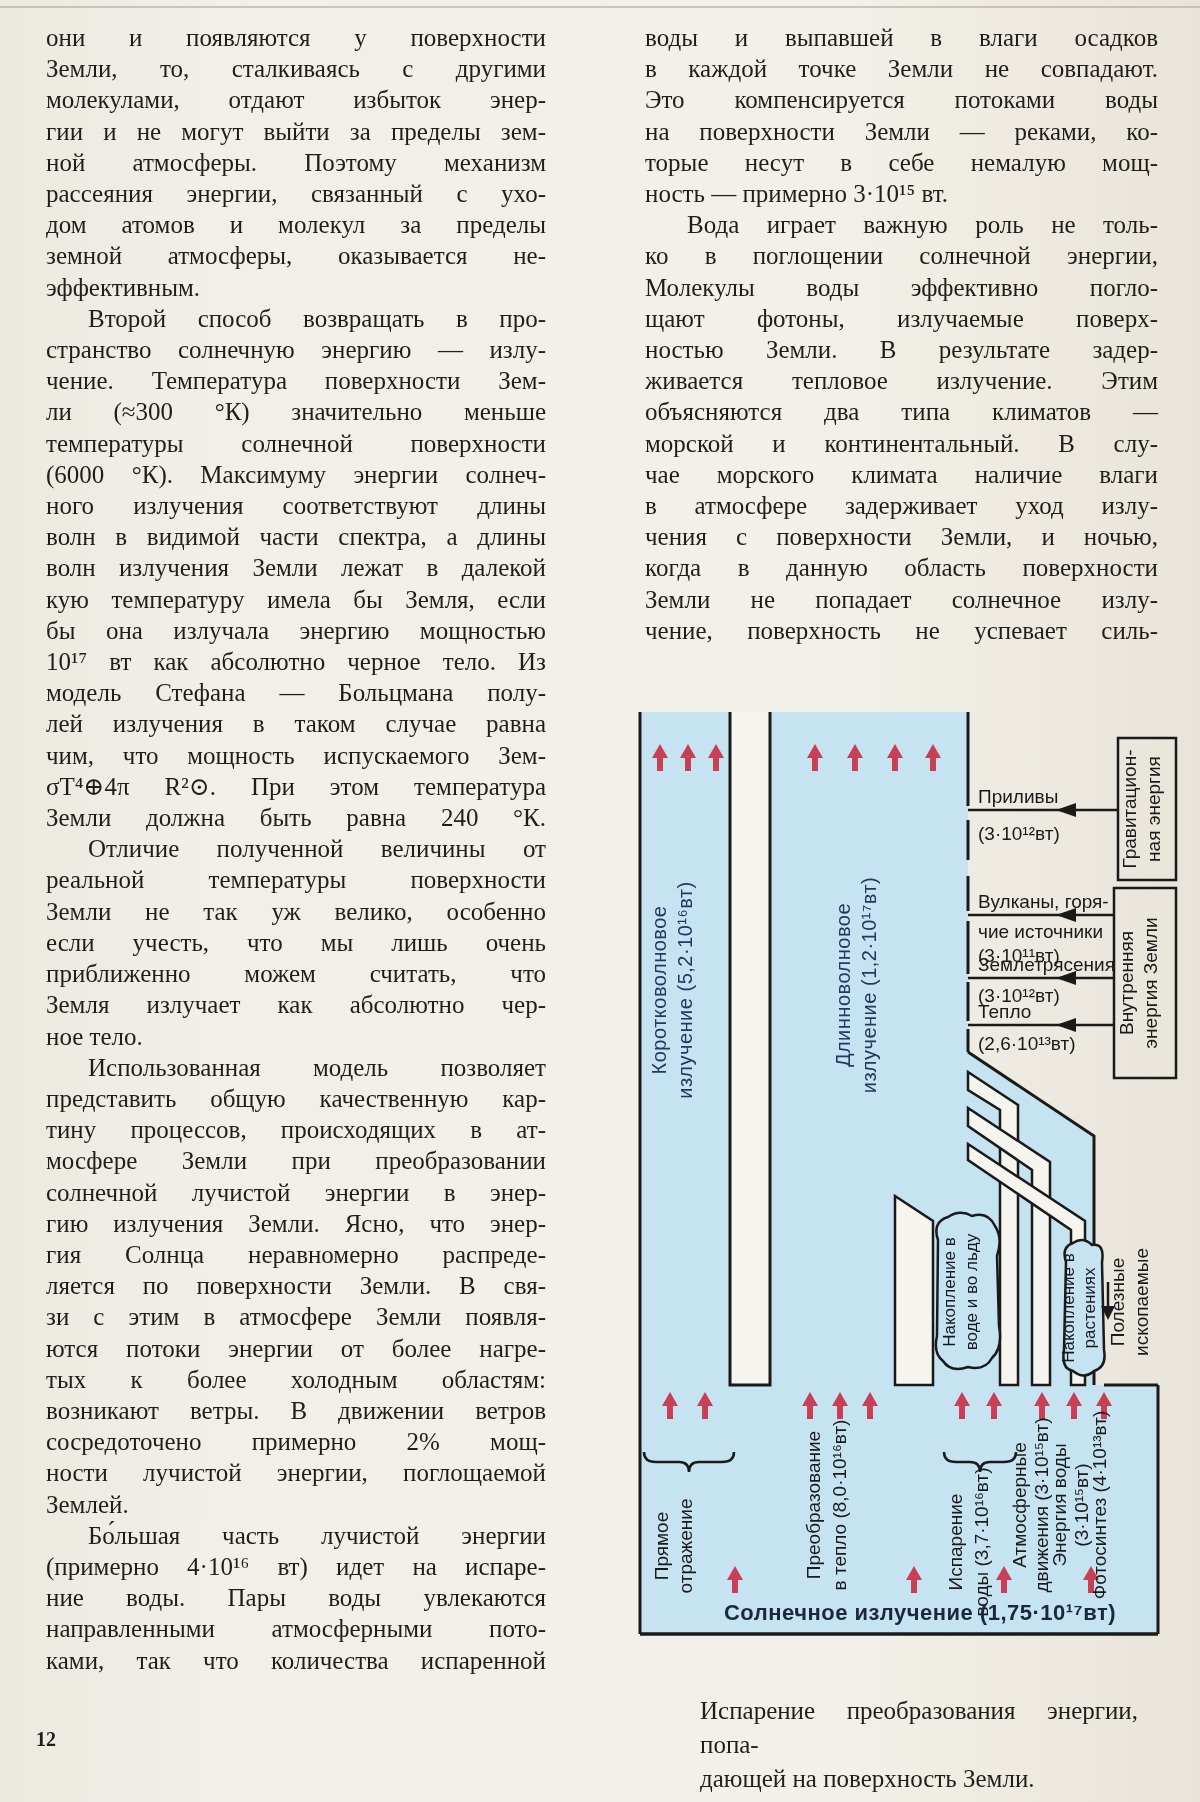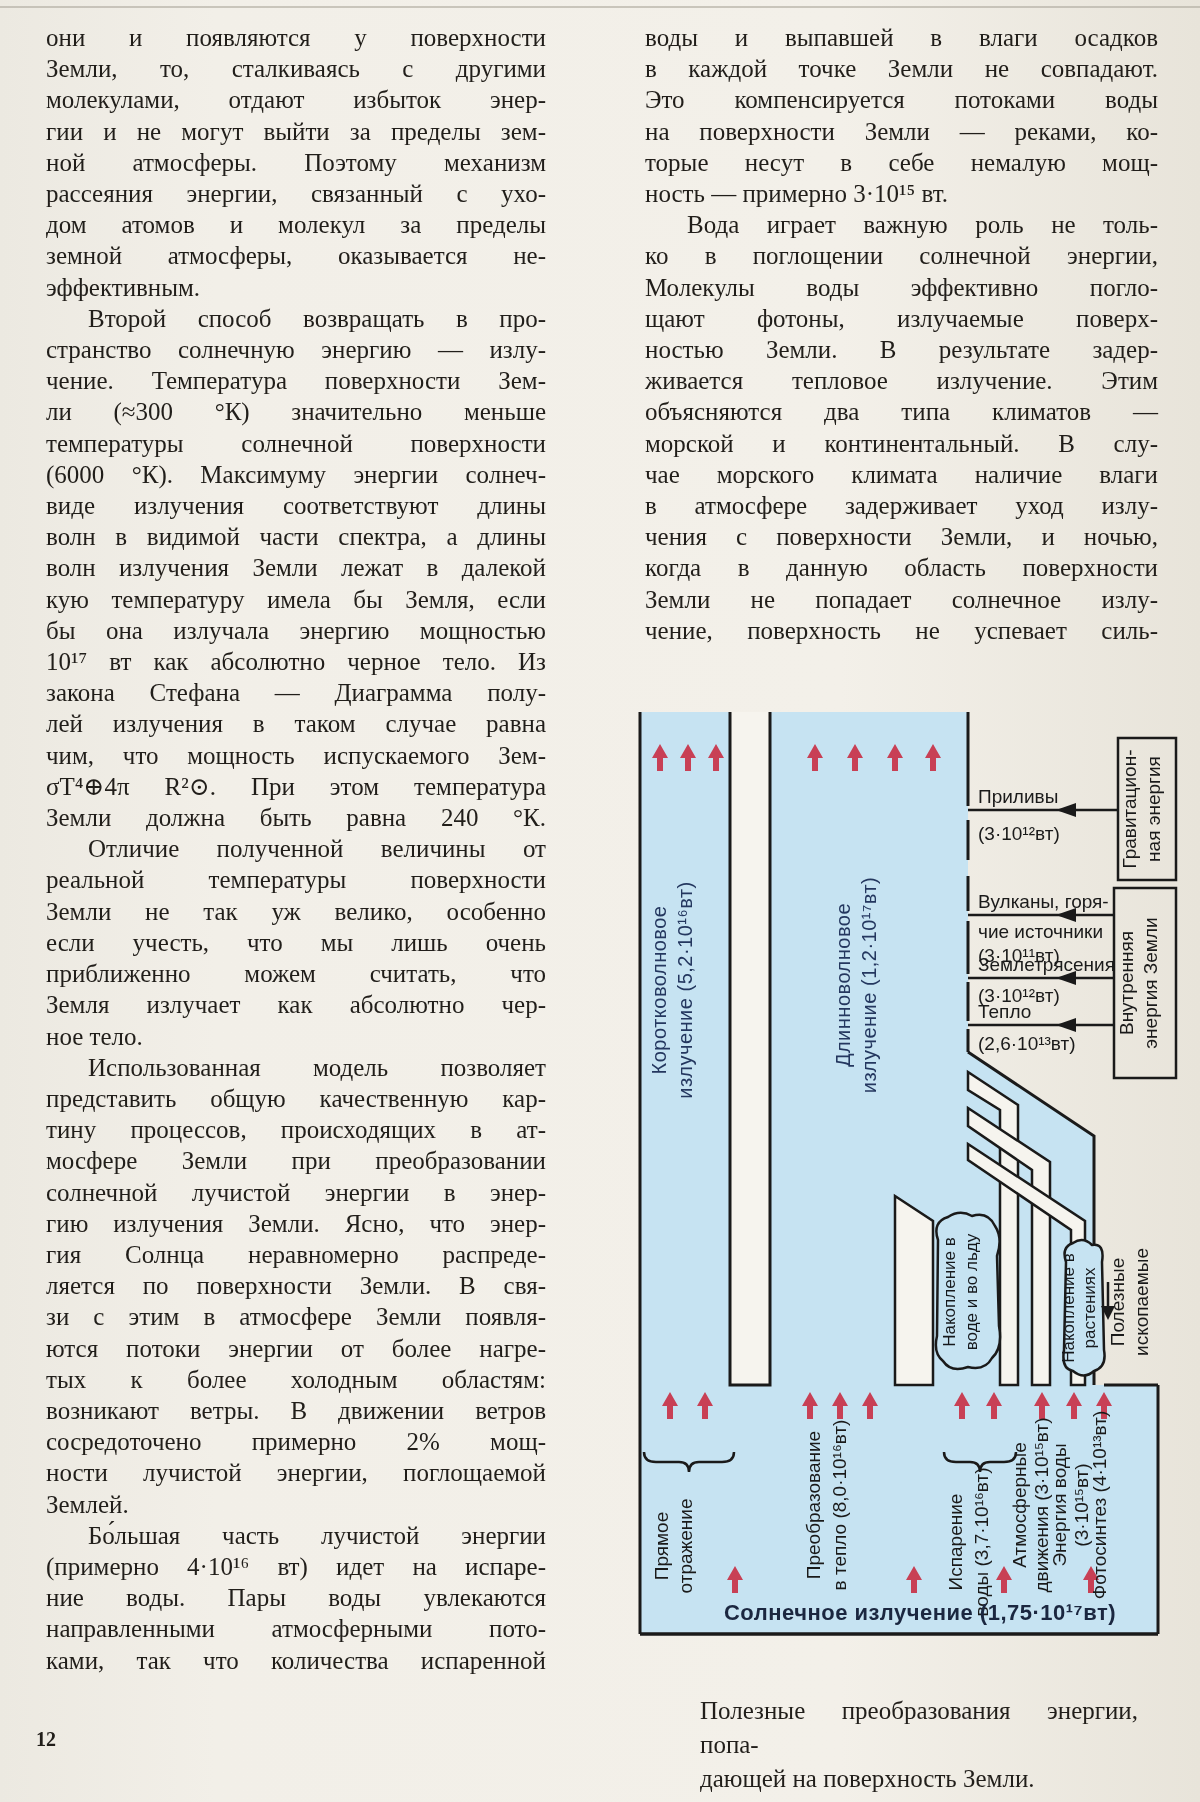--- a/index.html
+++ b/index.html
@@ -166,27 +166,27 @@
     <div class="line">рассеяния энергии, связанный с ухо-</div>
     <div class="line">дом атомов и молекул за пределы</div>
     <div class="line">земной атмосферы, оказывается не-</div>
     <div class="line end">эффективным.</div>
     <div class="line ind">Второй способ возвращать в про-</div>
     <div class="line">странство солнечную энергию — излу-</div>
     <div class="line">чение. Температура поверхности Зем-</div>
     <div class="line">ли (≈300 °К) значительно меньше</div>
     <div class="line">температуры солнечной поверхности</div>
     <div class="line">(6000 °К). Максимуму энергии солнеч-</div>
-    <div class="line">виде излучения соответствуют длины</div>
+    <div class="line">ного излучения соответствуют длины</div>
     <div class="line">волн в видимой части спектра, а длины</div>
     <div class="line">волн излучения Земли лежат в далекой</div>
     <div class="line">кую температуру имела бы Земля, если</div>
     <div class="line">бы она излучала энергию мощностью</div>
     <div class="line">10¹⁷ вт как абсолютно черное тело. Из</div>
-    <div class="line">закона Стефана — Диаграмма полу-</div>
+    <div class="line">модель Стефана — Больцмана полу-</div>
     <div class="line">лей излучения в таком случае равна</div>
     <div class="line">чим, что мощность испускаемого Зем-</div>
     <div class="line">σT⁴⊕4π R²⊙. При этом температура</div>
     <div class="line">Земли должна быть равна 240 °К.</div>
     <div class="line ind">Отличие полученной величины от</div>
     <div class="line">реальной температуры поверхности</div>
     <div class="line">Земли не так уж велико, особенно</div>
     <div class="line">если учесть, что мы лишь очень</div>
     <div class="line">приближенно можем считать, что</div>
     <div class="line">Земля излучает как абсолютно чер-</div>
@@ -229,17 +229,17 @@
     <div class="line">морской и континентальный. В слу-</div>
     <div class="line">чае морского климата наличие влаги</div>
     <div class="line">в атмосфере задерживает уход излу-</div>
     <div class="line">чения с поверхности Земли, и ночью,</div>
     <div class="line">когда в данную область поверхности</div>
     <div class="line">Земли не попадает солнечное излу-</div>
     <div class="line">чение, поверхность не успевает силь-</div>
   </div>
 
 <div id="caption">
-  <div class="c1">Полезные преобразования энергии, попа-</div>
+  <div class="c1">Испарение преобразования энергии, попа-</div>
   <div class="c2">дающей на поверхность Земли.</div>
 </div>
 
 <div id="page-num">12</div>
 
 </body></html>

